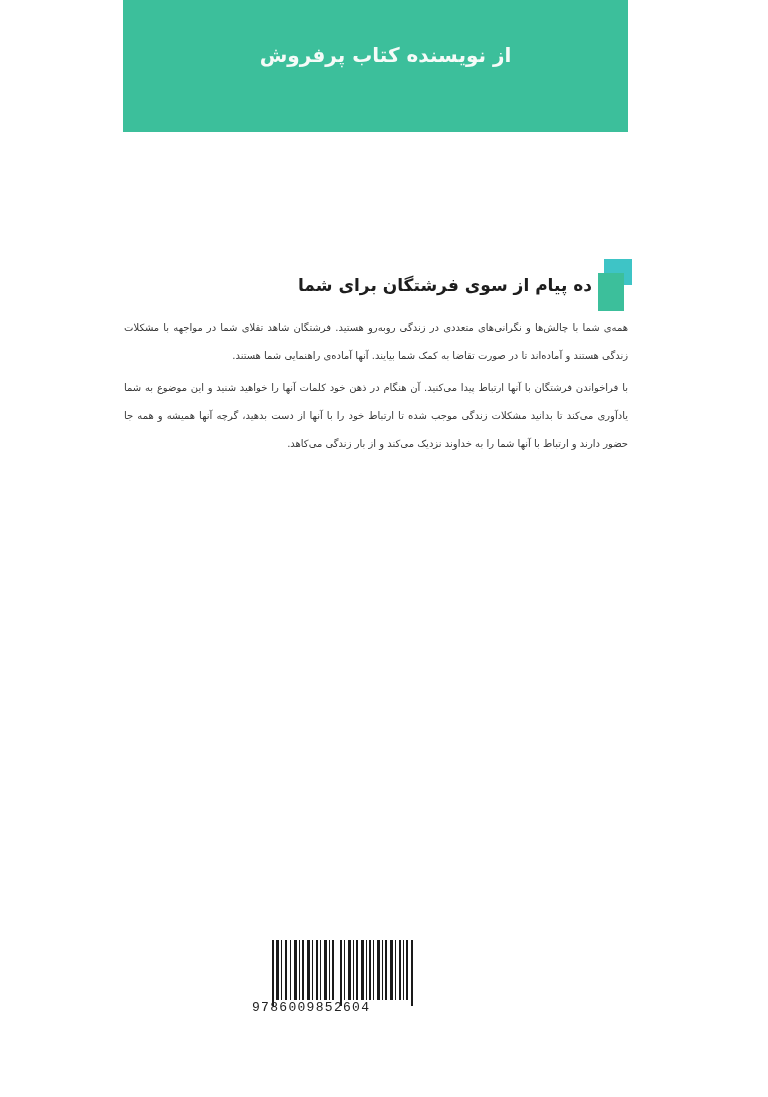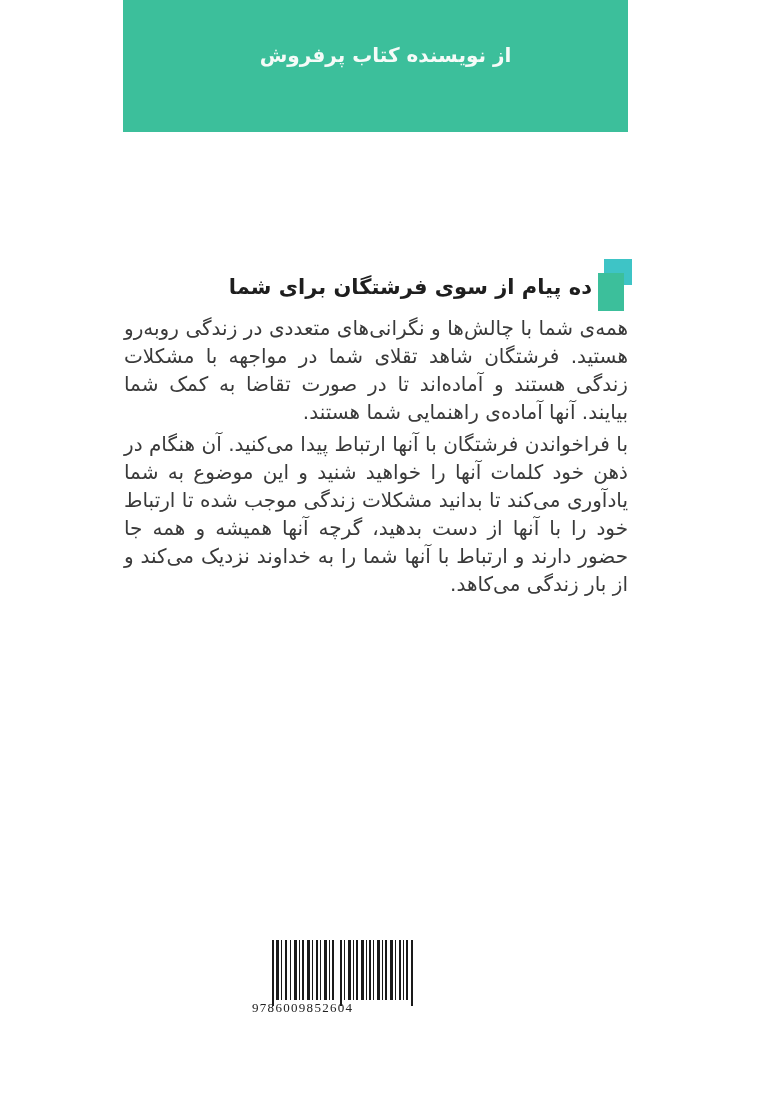--- a/index.html
+++ b/index.html
@@ -34,47 +34,47 @@
       position: absolute; right: 10px; top: 15px; width: 26px; height: 38px;
       background: #3cbf9b;
     }
     .deco-small {
       position: absolute; right: 2px; top: 1px; width: 28px; height: 26px;
       background: #3ec4c6;
     }
     .section-title {
       position: absolute; right: 42px; top: 17px;
       direction: rtl;
-      font-size: 21px; font-weight: bold; color: #1e1e1e;
+      font-size: 17px; font-weight: bold; color: #1e1e1e;
       white-space: nowrap;
     }
     .body-text {
       direction: rtl;
       text-align: justify;
       text-align-last: right;
       color: #3a3a3a;
-      font-size: 20px;
+      font-size: 10px;
       line-height: 28px;
       padding: 0 6px 0 6px;
     }
     .para { margin: 0 0 4px 0; }
     .para + .para { margin-top: 2px; }
     .bottom {
       position: absolute; left: 248px; top: 936px; width: 260px; height: 90px;
     }
     .barcode {
       position: absolute; left: 4px; top: 0; width: 164px; height: 86px;
     }
     .bars {
       position: absolute; left: 20px; top: 4px; width: 142px; height: 66px;
       display: flex; align-items: stretch;
     }
     .isbn {
       position: absolute; left: 0; top: 64px; width: 168px;
-      font-family: Liberation Serif, serif;
+      font-family: Liberation Mono, monospace;
       font-size: 13px; letter-spacing: 1.3px; color: #222;
       background: transparent;
     }
     .logo {
       position: absolute; left: 190px; top: 0; width: 58px; height: 86px;
       text-align: center;
     }
     .logo svg { display: block; margin: 0 auto; }
     .publisher {
       direction: rtl; font-size: 13px; font-weight: bold; color: #222;

